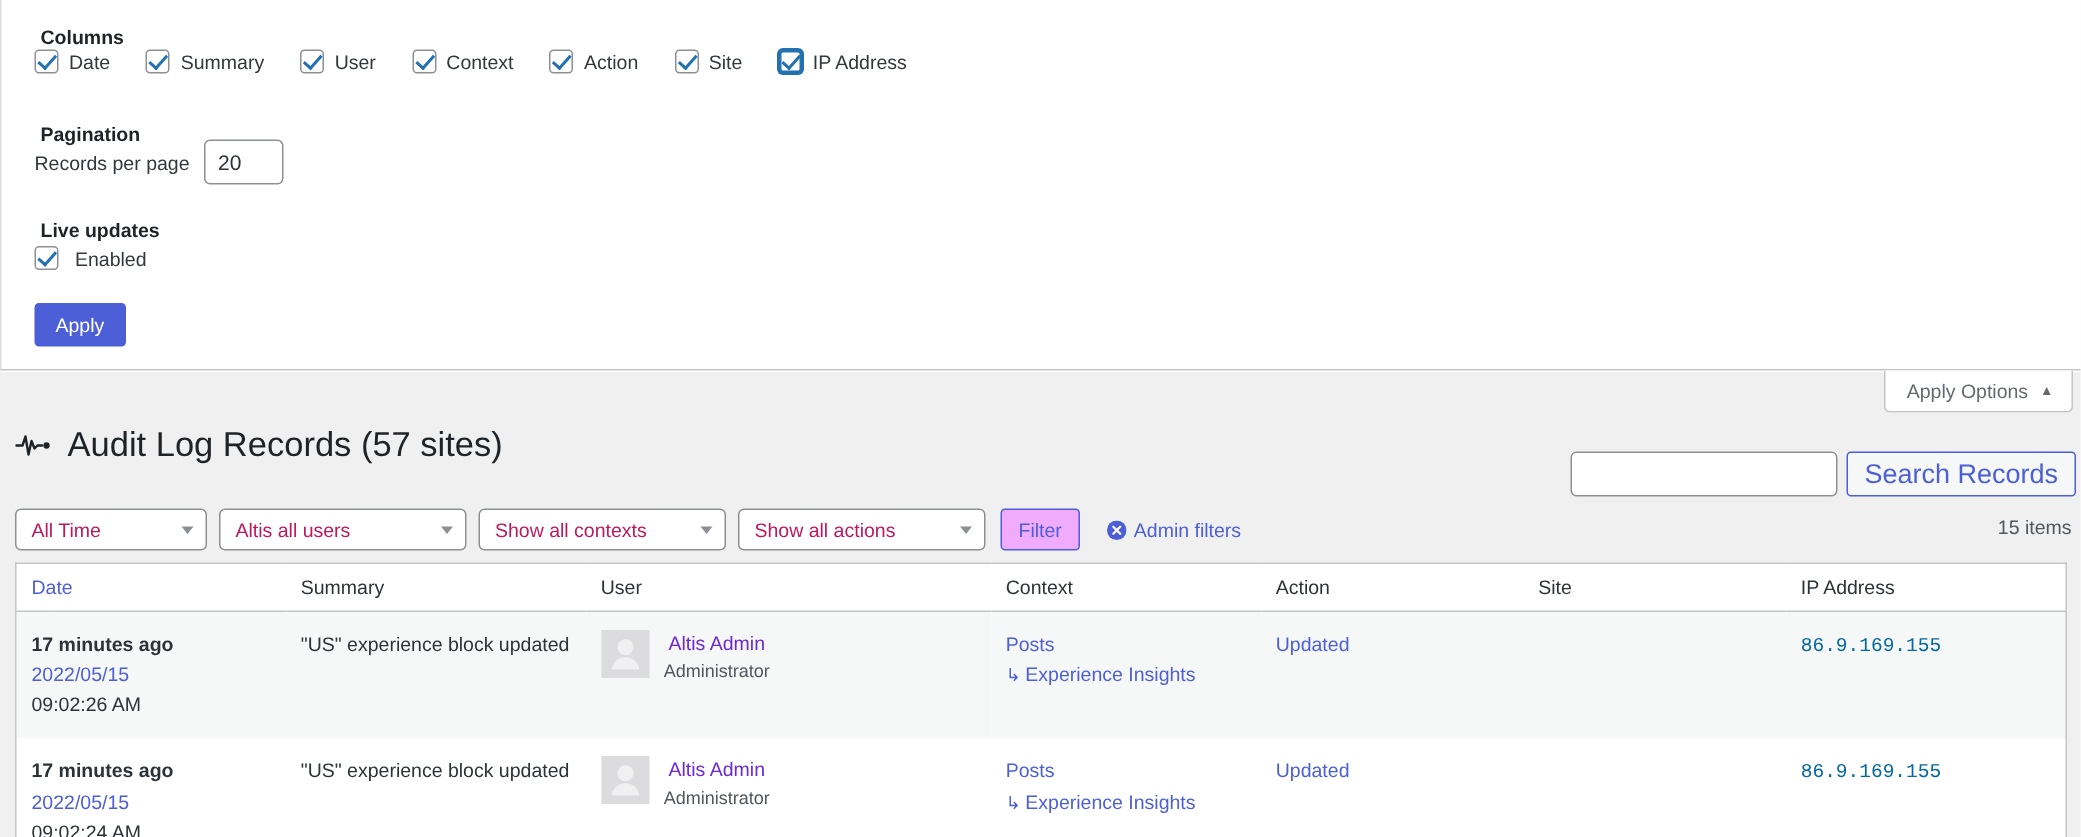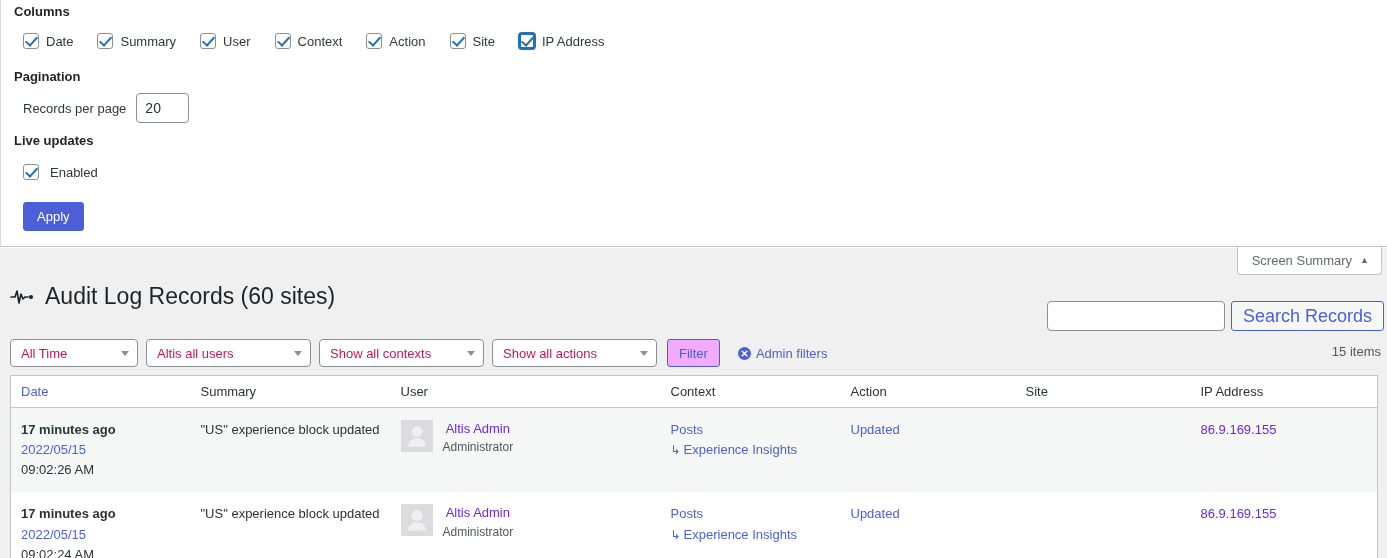--- a/index.html
+++ b/index.html
@@ -21,21 +21,21 @@
     height: 247px;
     background: #ffffff;
     border-bottom: 1px solid #c3c4c7;
     border-left: 1px solid #dcdcde;
     padding: 0 12px;
   }
   .so-section-title {
     font-size: 13px;
     font-weight: bold;
     color: #1d2327;
-    margin: 0;
+    margin: 13px;
     padding: 0;
   }
   #columns-title { position: absolute; left: 13px; top: 4px; }
   #pagination-title { position: absolute; left: 13px; top: 69px; }
   #live-updates-title { position: absolute; left: 13px; top: 133px; }
 
   .cb-row { position: absolute; display: flex; align-items: center; }
   #columns-row { left: 22px; top: 33px; }
   .cb-item {
     display: inline-flex;
@@ -299,21 +299,21 @@
   }
   .avatar svg { display: block; }
   .user-name { color: #6d28d9; text-decoration: none; display: block; line-height: 1.4; text-align: center; }
   .user-role { color: #50575e; font-size: 12px; display: block; line-height: 1.6; }
 
   .ctx-link { color: #4c5fd7; text-decoration: none; display: block; }
   .ctx-sub { display: flex; align-items: baseline; gap: 3px; color: #4c5fd7; }
   .ctx-arrow { color: #4c5fd7; font-size: 12px; }
   .ctx-sub a { color: #4c5fd7; text-decoration: none; }
   .action-link { color: #4c5fd7; text-decoration: none; }
-  .ip-link { color: #6d28d9; text-decoration: none; }
+  .ip-link { color: #0369a1; text-decoration: none; font-family: Liberation Mono, monospace; }
 </style>
 </head>
 <body>
 
 <div id="screen-options-panel">
 
   <div id="columns-title" class="so-section-title">Columns</div>
 
   <div id="columns-row" class="cb-row">
       <span class="cb-item">
@@ -359,34 +359,34 @@
     <span class="cb-item">
       <span class="cbox checked"></span>
       <span class="cb-label">Enabled</span>
     </span>
   </div>
 
   <button id="apply-button">Apply</button>
 </div>
 
 <div id="screen-options-tab">
-  <span>Screen Summary</span>
+  <span>Apply Options</span>
   <span id="screen-options-caret">▲</span>
 </div>
 
 <div id="main">
 
   <h1 id="page-heading">
     <span>
       <svg id="activity-icon" viewBox="0 0 26 20" fill="none" xmlns="http://www.w3.org/2000/svg">
         <path d="M1 10 H5 L7 4 L9 16 L11 7 L13 12 L15 10 H18" stroke="#1d2327" stroke-width="1.6" stroke-linecap="round" stroke-linejoin="round"></path>
         <circle cx="21" cy="10" r="2.1" fill="#1d2327"></circle>
       </svg>
     </span>
-    <span>Audit Log Records (60 sites)</span>
+    <span>Audit Log Records (57 sites)</span>
   </h1>
 
   <div id="search-area">
     <input id="search-input" type="text" value="" style="">
     <button id="search-records-button">Search Records</button>
   </div>
 
   <div id="filter-bar">
     <div id="filter-time" class="filter-select">
       <span>All Time</span>

